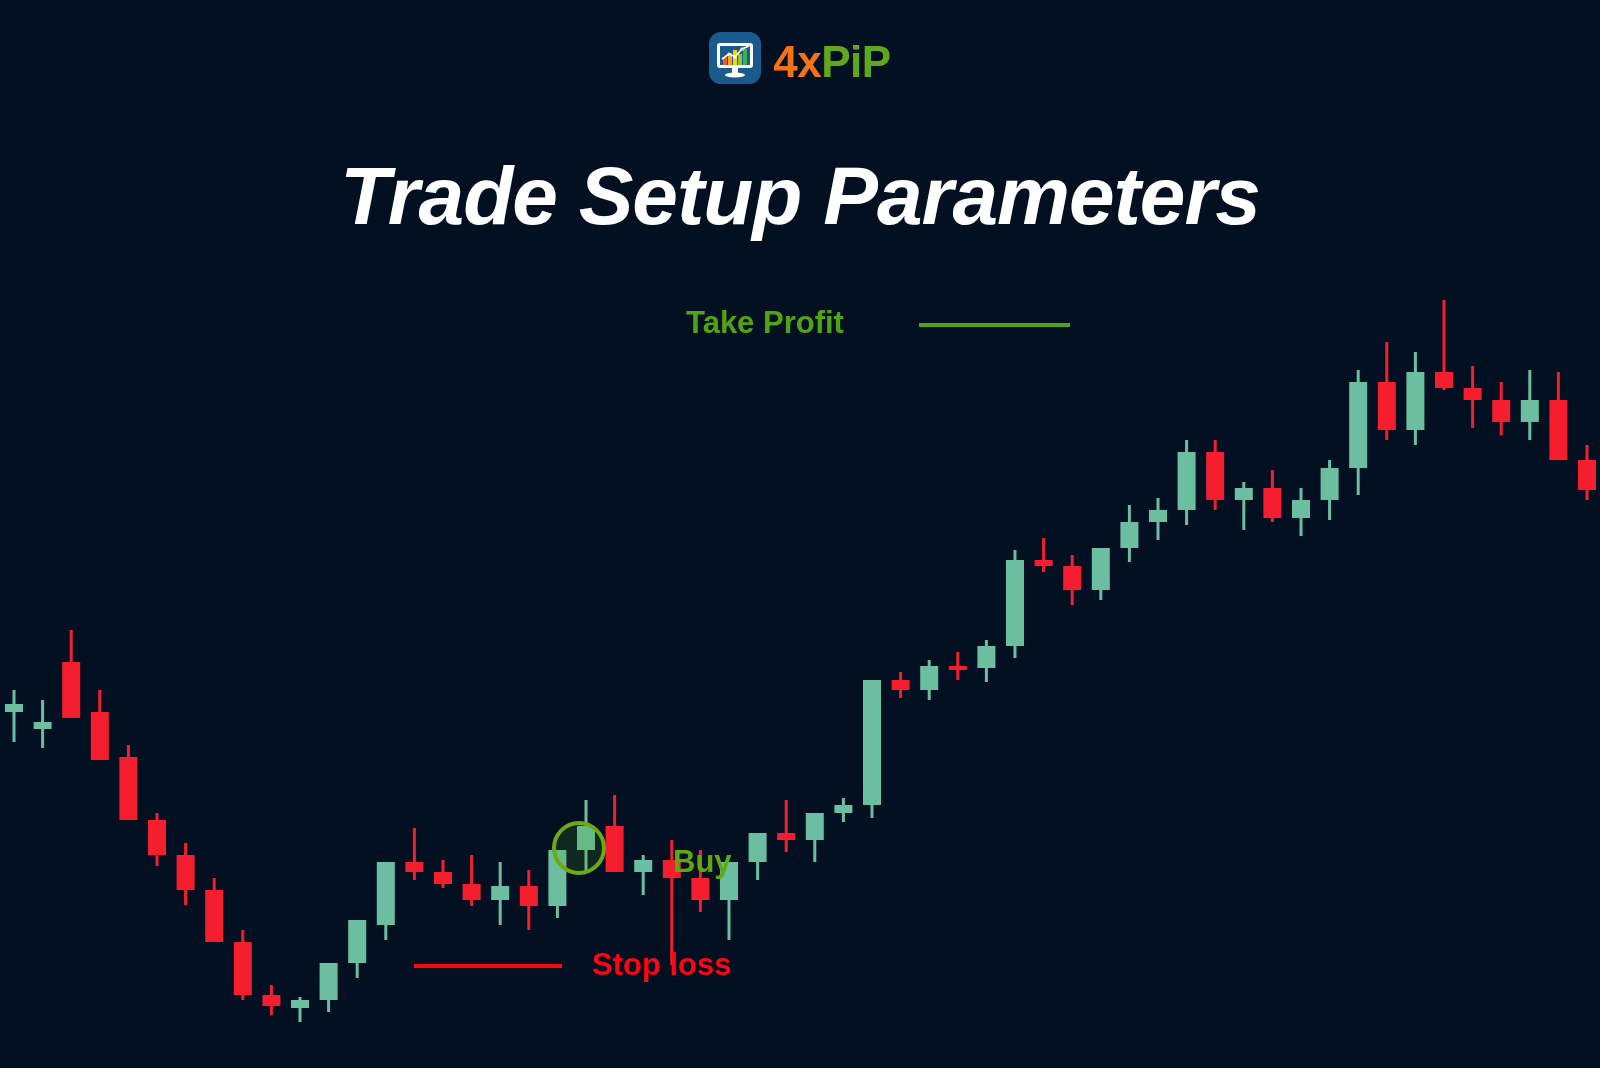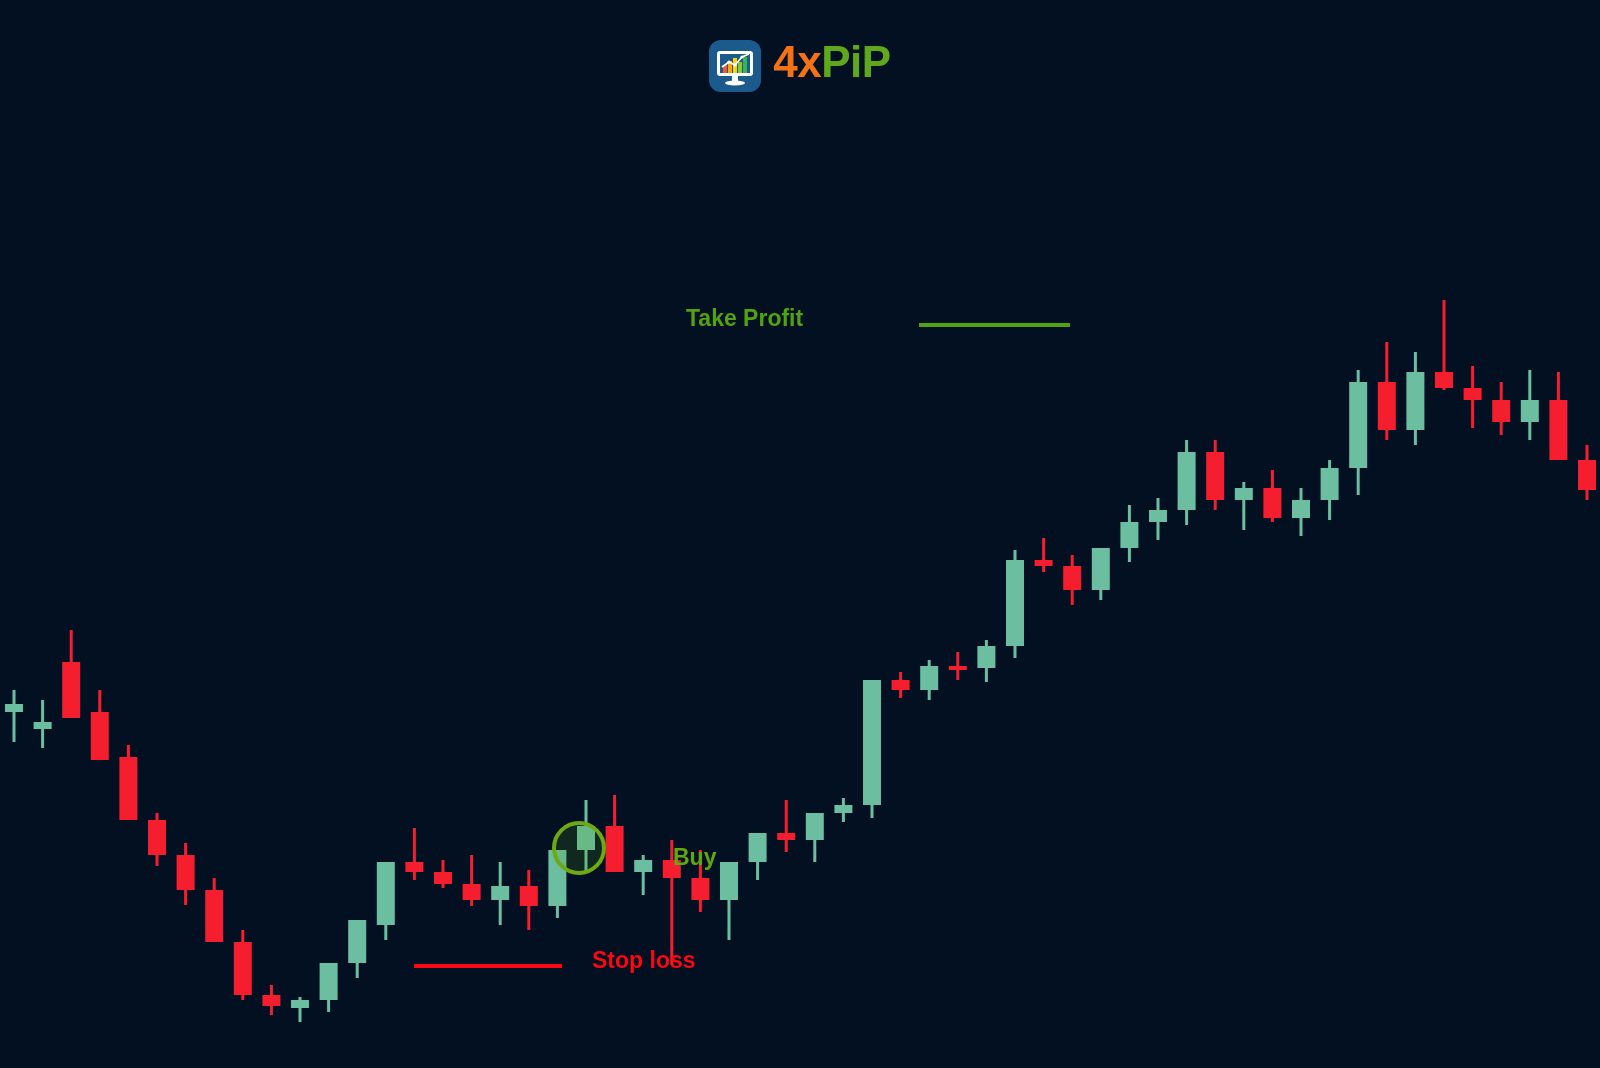--- a/index.html
+++ b/index.html
@@ -13,23 +13,23 @@
     height: 1068px;
     background: #021022;
     overflow: hidden;
     font-family: "Liberation Sans", sans-serif;
   }
 
   
   #brand {
     position: absolute;
     left: 0; right: 0;
-    top: 40px;
+    top: 32px;
     display: flex;
-    align-items: flex-start;
+    align-items: flex-end;
     justify-content: center;
     gap: 12px;
   }
   #brand-logo {
     width: 52px;
     height: 52px;
     border-radius: 12px;
     background: #1B5A8C;
     display: block;
   }
@@ -64,21 +64,21 @@
     left: 0;
     top: 0;
     width: 1600px;
     height: 1068px;
   }
   #candles { display: block; }
 
   
   .annot-label {
     position: absolute;
-    font-size: 23px;
+    font-size: 31px;
     font-weight: bold;
     line-height: 1;
     white-space: nowrap;
   }
   #take-profit-label {
     left: 686px;
     top: 307px;
     color: #4FA314;
   }
   #buy-label {
@@ -305,20 +305,21 @@
       <circle cx="26" cy="25" r="1.6" fill="#FFFFFF"></circle>
       <circle cx="33" cy="17" r="1.6" fill="#FFFFFF"></circle>
       <rect x="23" y="36" width="6" height="5" fill="#FFFFFF"></rect>
       <ellipse cx="26" cy="43" rx="10" ry="2.6" fill="#FFFFFF"></ellipse>
     </svg>
     <div id="brand-wordmark">
       <span class="wm-a">4x</span><span class="wm-b">PiP</span>
     </div>
   </div>
 
+  <div id="page-title">Trade Setup Parameters</div>
 
   <div class="annot-label" id="take-profit-label">Take Profit</div>
   <div class="annot-line" id="take-profit-line"></div>
 
   <div id="buy-marker"></div>
   <div class="annot-label" id="buy-label">Buy</div>
 
   <div class="annot-line" id="stop-loss-line"></div>
   <div class="annot-label" id="stop-loss-label">Stop loss</div>
 

